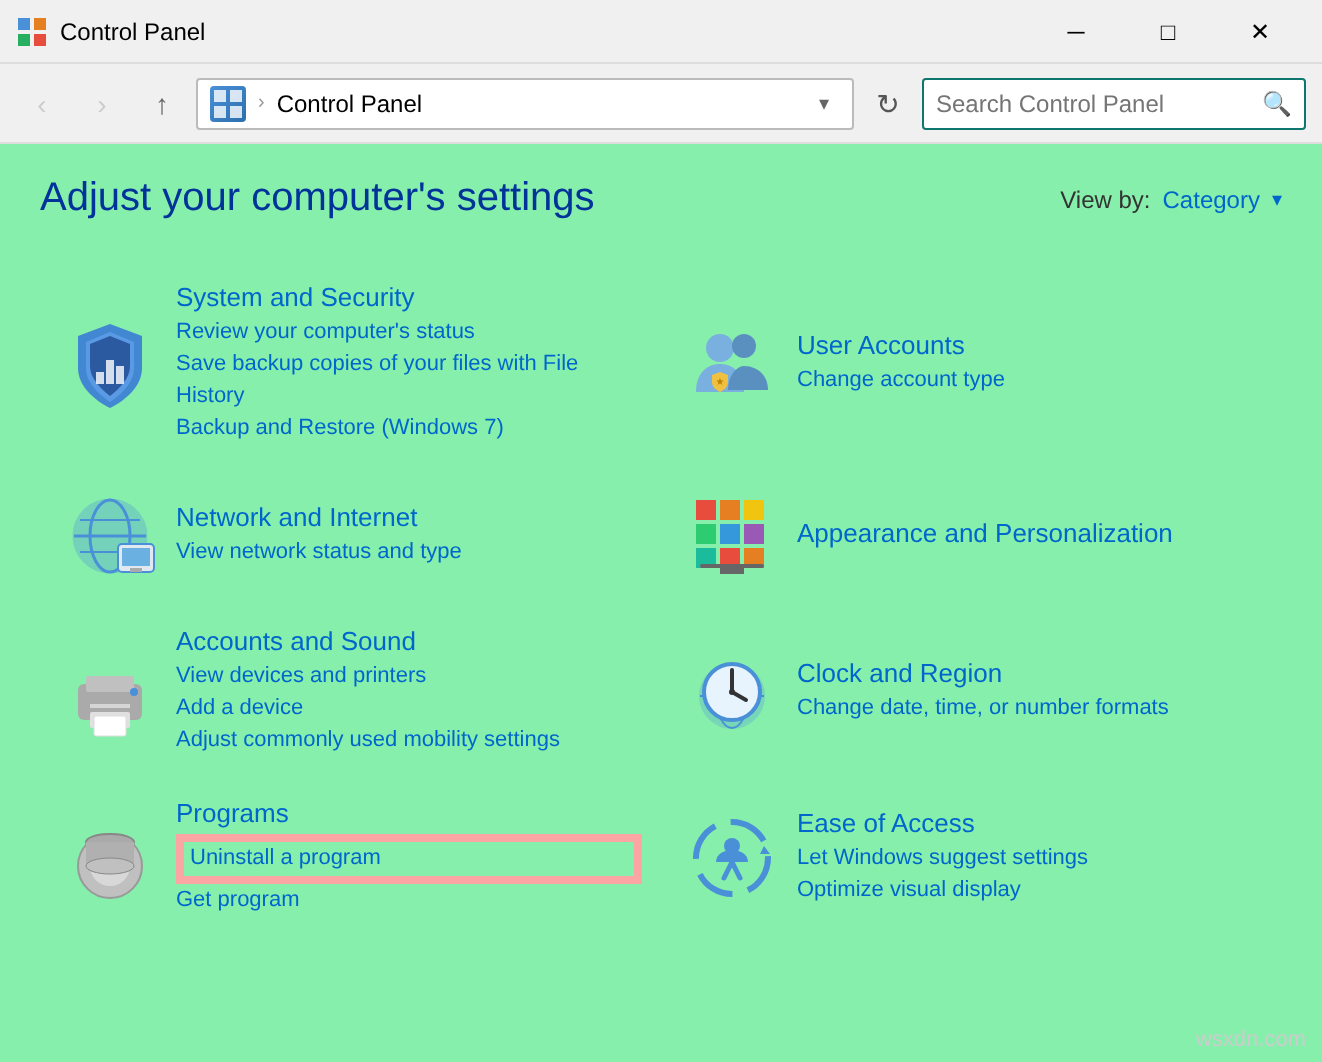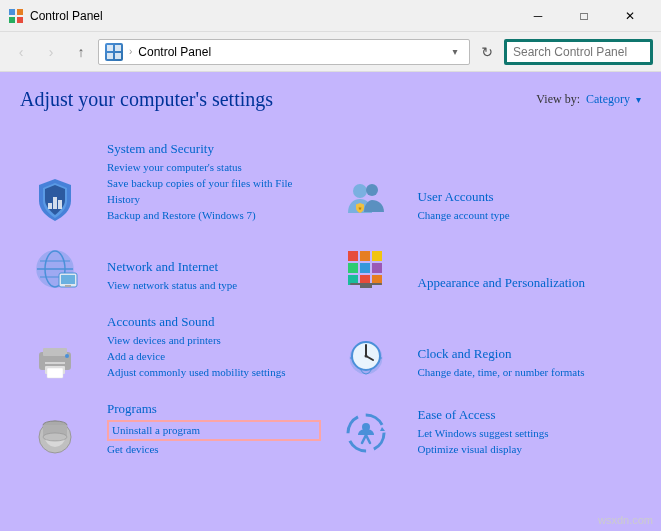--- a/index.html
+++ b/index.html
@@ -80,46 +80,45 @@
       color: #666; font-size: 10px; cursor: pointer;
     }
     .refresh-btn {
       width: 26px; height: 26px;
       display: flex; align-items: center; justify-content: center;
       border: none; background: transparent; cursor: pointer;
       color: #555; font-size: 14px;
     }
     .search-bar {
       height: 26px;
-      width: 149px;
+      width: 192px;
       display: flex;
       align-items: center;
       background: #fff;
-      border: 3px solid #0f766e;
+      border: 1px solid #0f766e;
       border-radius: 2px;
       padding: 0 6px;
       gap: 4px;
     }
     .search-bar input {
       border: none; outline: none;
       font-size: 12px; color: #999;
       flex: 1; background: transparent;
       font-family: 'Segoe UI', sans-serif;
     }
     .search-icon-btn {
       color: #666; font-size: 12px; cursor: pointer;
     }
 
     
     .main-content {
-      background: #c4b5fd;
+      background: #86efac;
       padding: 16px 20px;
       height: calc(531px - 32px - 40px);
       overflow-y: auto;
-      font-family: Liberation Serif, serif;
     }
 
     .page-header {
       display: flex;
       justify-content: space-between;
       align-items: center;
       margin-bottom: 20px;
     }
     .page-title {
       font-size: 20px;
@@ -136,23 +135,23 @@
 
     
     .categories-grid {
       display: grid;
       grid-template-columns: 1fr 1fr;
       gap: 0;
     }
 
     .category-item {
       display: flex;
-      align-items: flex-end;
+      align-items: center;
       padding: 10px 10px;
-      gap: 27px;
+      gap: 8px;
     }
     .category-icon {
       width: 50px; height: 50px;
       flex-shrink: 0;
       display: flex; align-items: center; justify-content: center;
     }
     .category-text { flex: 1; }
     .category-name {
       font-size: 13px;
       color: #0066cc;
@@ -162,21 +161,21 @@
     }
     .category-link {
       font-size: 11px;
       color: #0066cc;
       cursor: pointer;
       display: block;
       margin-top: 1px;
       line-height: 1.4;
     }
     .category-link.highlighted {
-      border: 2px solid #fca5a5;
+      border: 4px solid #fca5a5;
       padding: 1px 3px;
       color: #0066cc;
     }
 
     .watermark {
       position: fixed;
       bottom: 5px;
       right: 8px;
       font-size: 11px;
       color: #ccc;
@@ -377,21 +376,21 @@
           <circle cx="24" cy="28" r="2" fill="#ccc"></circle>
 
           <ellipse cx="24" cy="16" rx="12" ry="4" fill="#aaa" stroke="#888" stroke-width="1"></ellipse>
           <rect x="12" y="16" width="24" height="12" fill="#b0b0b0"></rect>
           <ellipse cx="24" cy="28" rx="12" ry="4" fill="#c0c0c0" stroke="#888" stroke-width="0.5"></ellipse>
         </svg>
       </div>
       <div class="category-text">
         <div class="category-name">Programs</div>
         <span class="category-link highlighted">Uninstall a program</span>
-        <span class="category-link">Get devices</span>
+        <span class="category-link">Get program</span>
       </div>
     </div>
 
     <div class="category-item">
       <div class="category-icon">
         <svg width="48" height="48" viewBox="0 0 48 48">
 
           <circle cx="24" cy="24" r="18" fill="none" stroke="#4a90d9" stroke-width="3" stroke-dasharray="20 8"></circle>
           <circle cx="24" cy="18" r="4" fill="#4a90d9"></circle>
           <path d="M16 26 C16 22 20 20 24 20 C28 20 32 22 32 26" fill="#4a90d9"></path>

